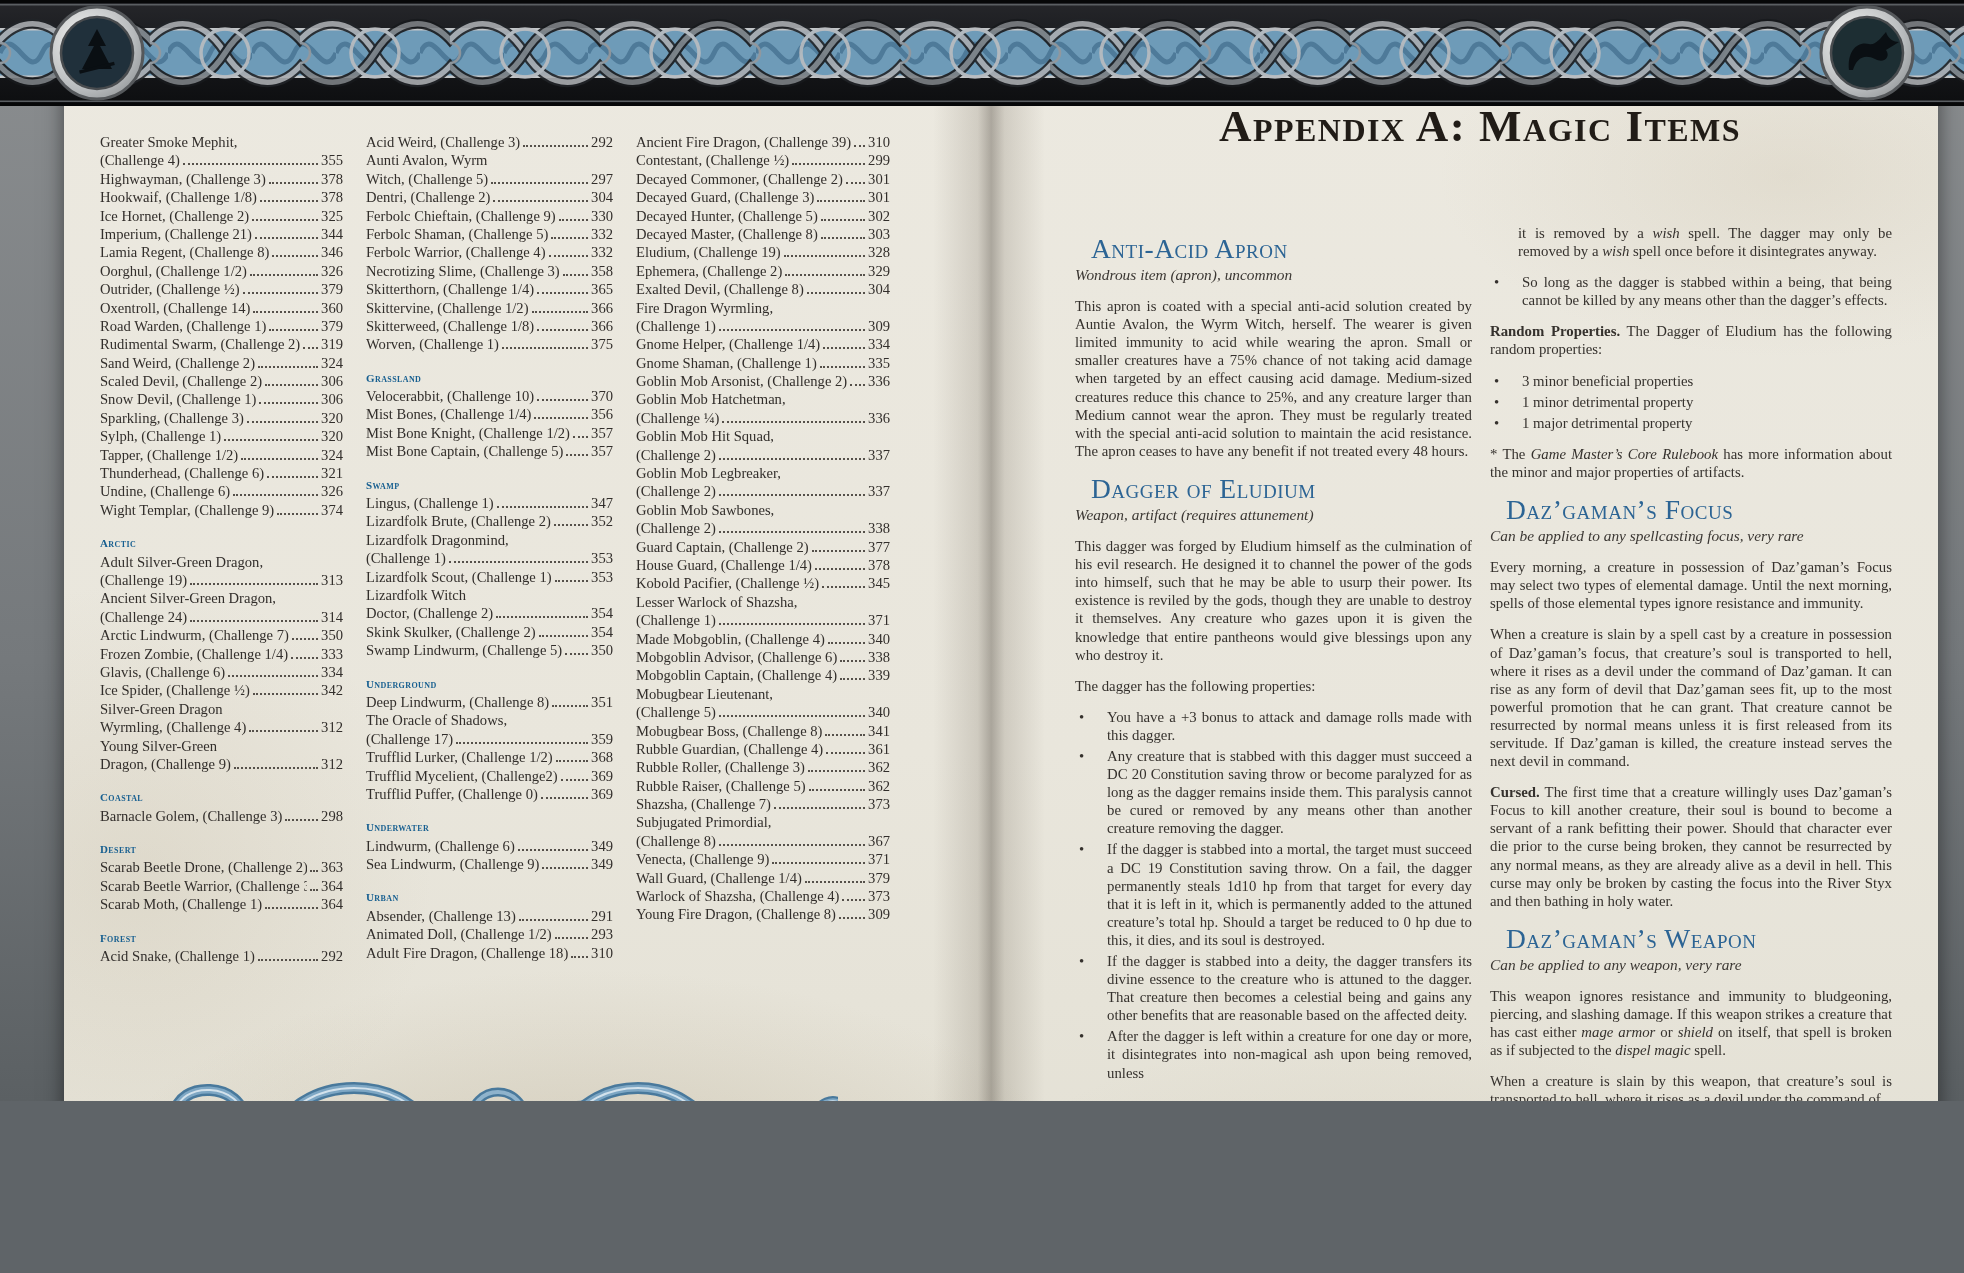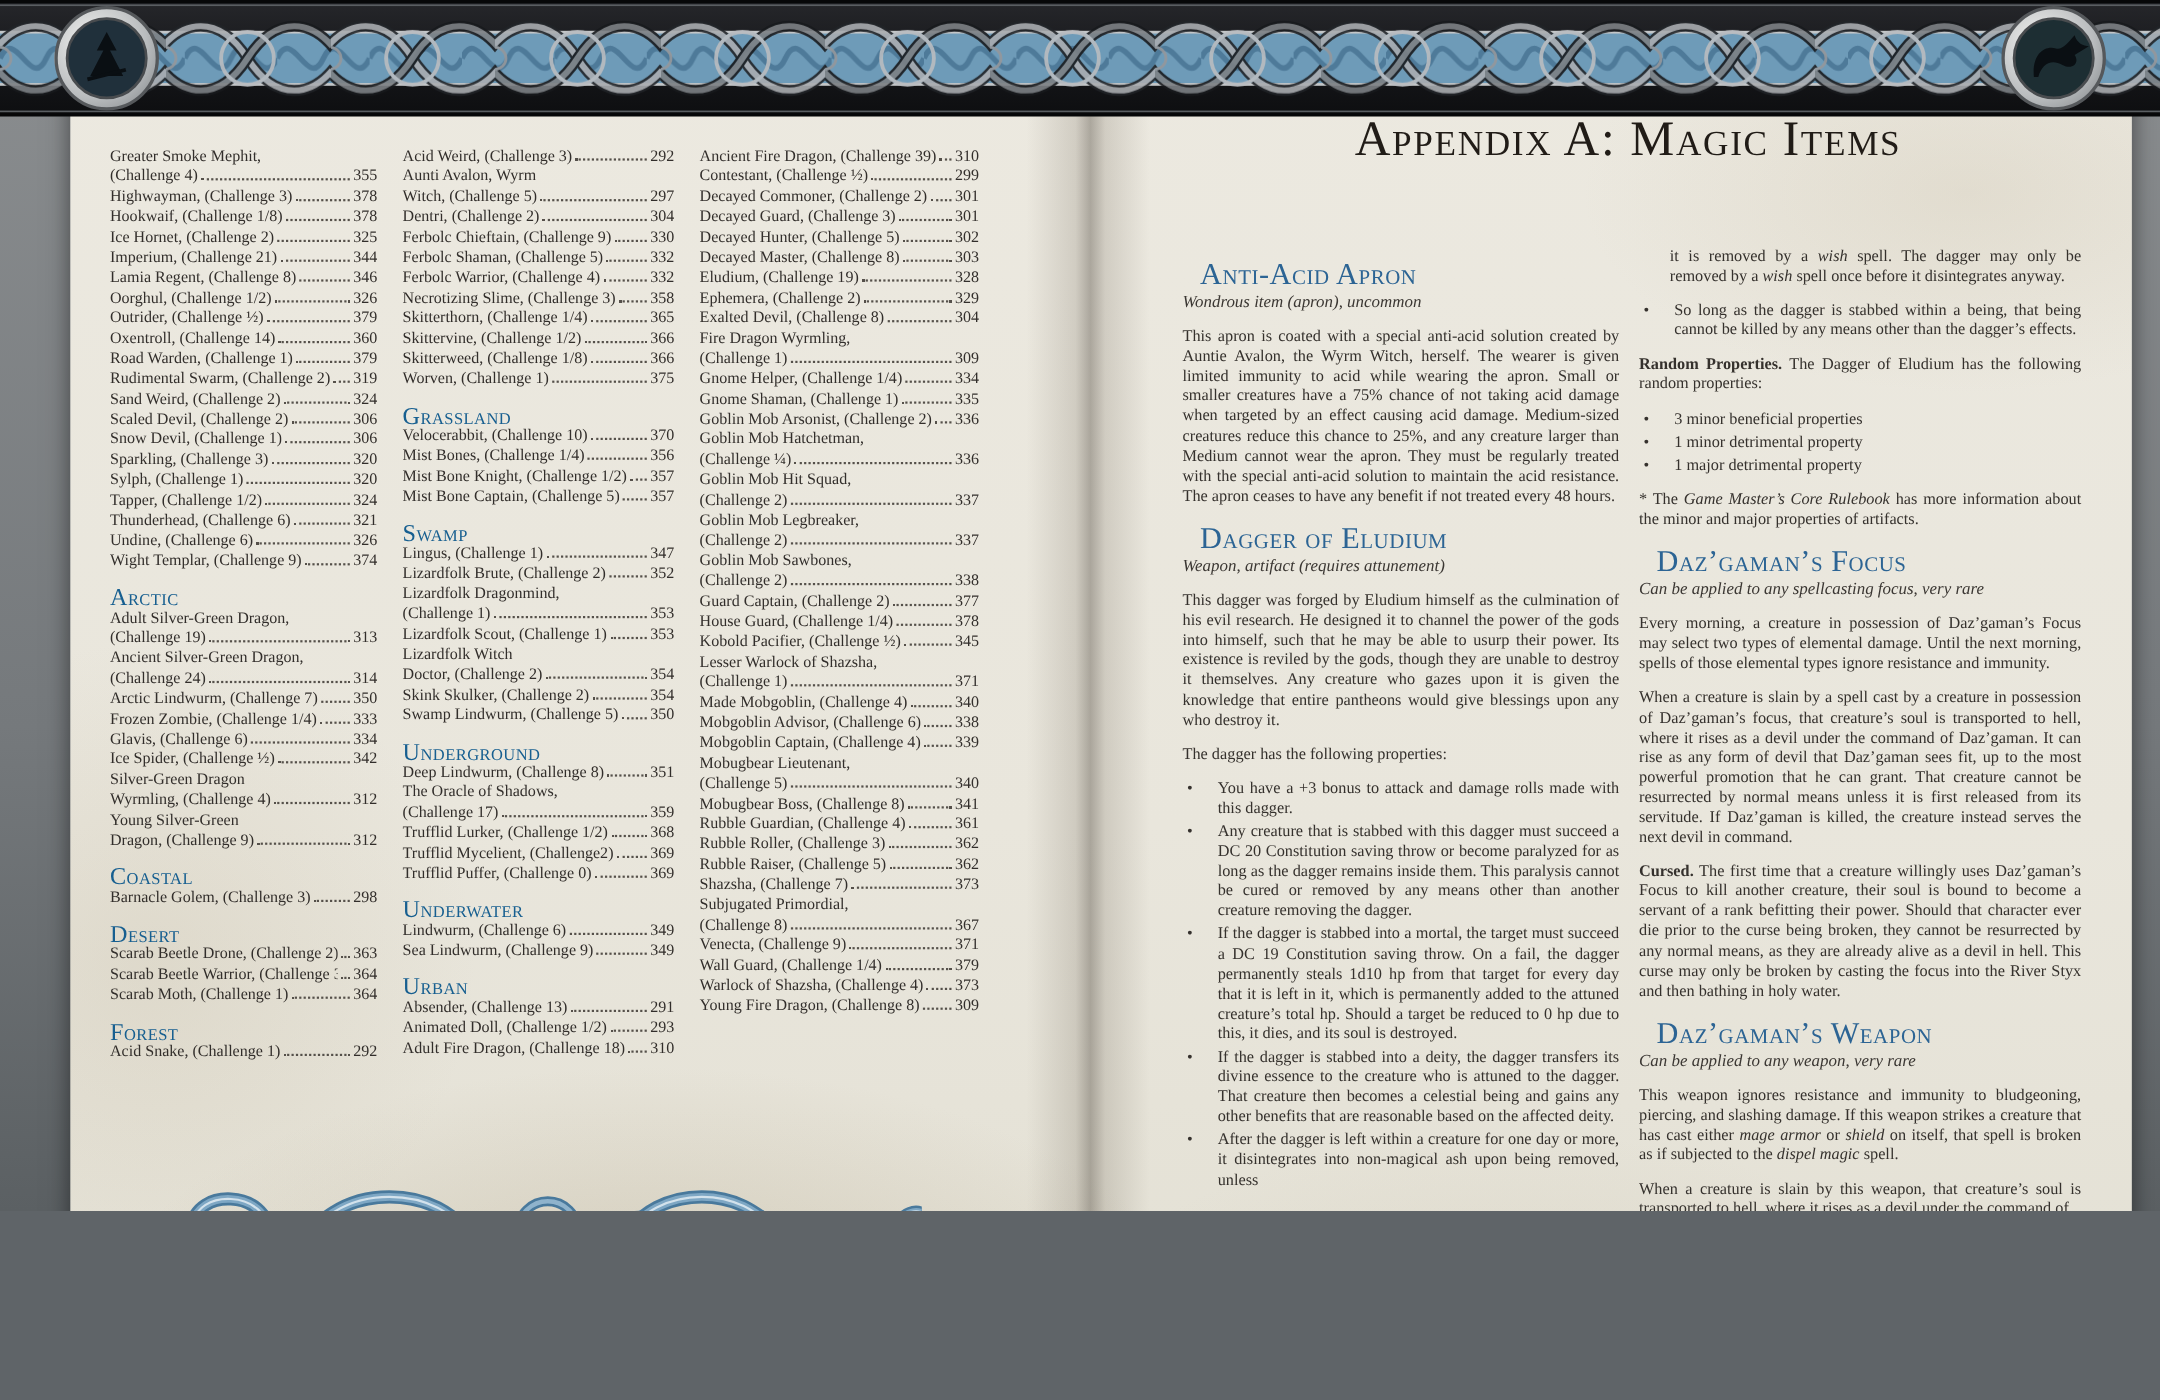--- a/index.html
+++ b/index.html
@@ -22,26 +22,26 @@
 
   
   .icol{position:absolute;top:133px;font-size:14.6px;line-height:18.4px;color:#322e2b;}
   #icol0{left:100px;width:243px}
   #icol1{left:366px;width:247px}
   #icol2{left:636px;width:254px}
   .irow{display:flex;align-items:baseline;white-space:nowrap;height:18.4px;overflow:hidden;}
   .inm{flex:0 1 auto;overflow:hidden;}
   .idots{flex:1 1 8px;min-width:8px;border-bottom:2px dotted #55504a;margin:0 3px 3px 3px;}
   .ipg{flex:0 0 auto;}
-  .icat{font-weight:normal;color:#175f90;font-variant:small-caps;font-size:22px;height:18.4px;letter-spacing:.4px;}
+  .icat{font-weight:bold;color:#175f90;font-variant:small-caps;font-size:11px;height:18.4px;letter-spacing:.4px;}
   .igap{height:15px;}
 
   
   .rtitle{position:absolute;left:1055px;top:100px;width:850px;margin:0;text-align:center;
-    font-size:45px;font-weight:normal;font-variant:small-caps;letter-spacing:1.5px;color:#211c17;}
+    font-size:45px;font-weight:bold;font-variant:small-caps;letter-spacing:1.5px;color:#211c17;}
   .rcol{position:absolute;top:224px;font-size:14.8px;line-height:18.1px;color:#35312d;text-align:justify;}
   #rcol0{left:1075px;width:397px}
   #rcol1{left:1490px;width:402px}
   .rcol p{margin:0 0 13px;}
   .rcol p.cont{padding-left:28px;}
   .rcol h2{margin:9px 16px 1px;font-size:27.5px;line-height:32px;font-weight:normal;
     font-variant:small-caps;color:#2c6494;letter-spacing:.5px;text-align:left;}
   .sub{font-style:italic;font-size:15.4px;margin:0 0 13px;color:#3b3733;text-align:left;}
   .ul{margin:0 0 13px;}
   .li{display:flex;margin:0 0 3px;}

